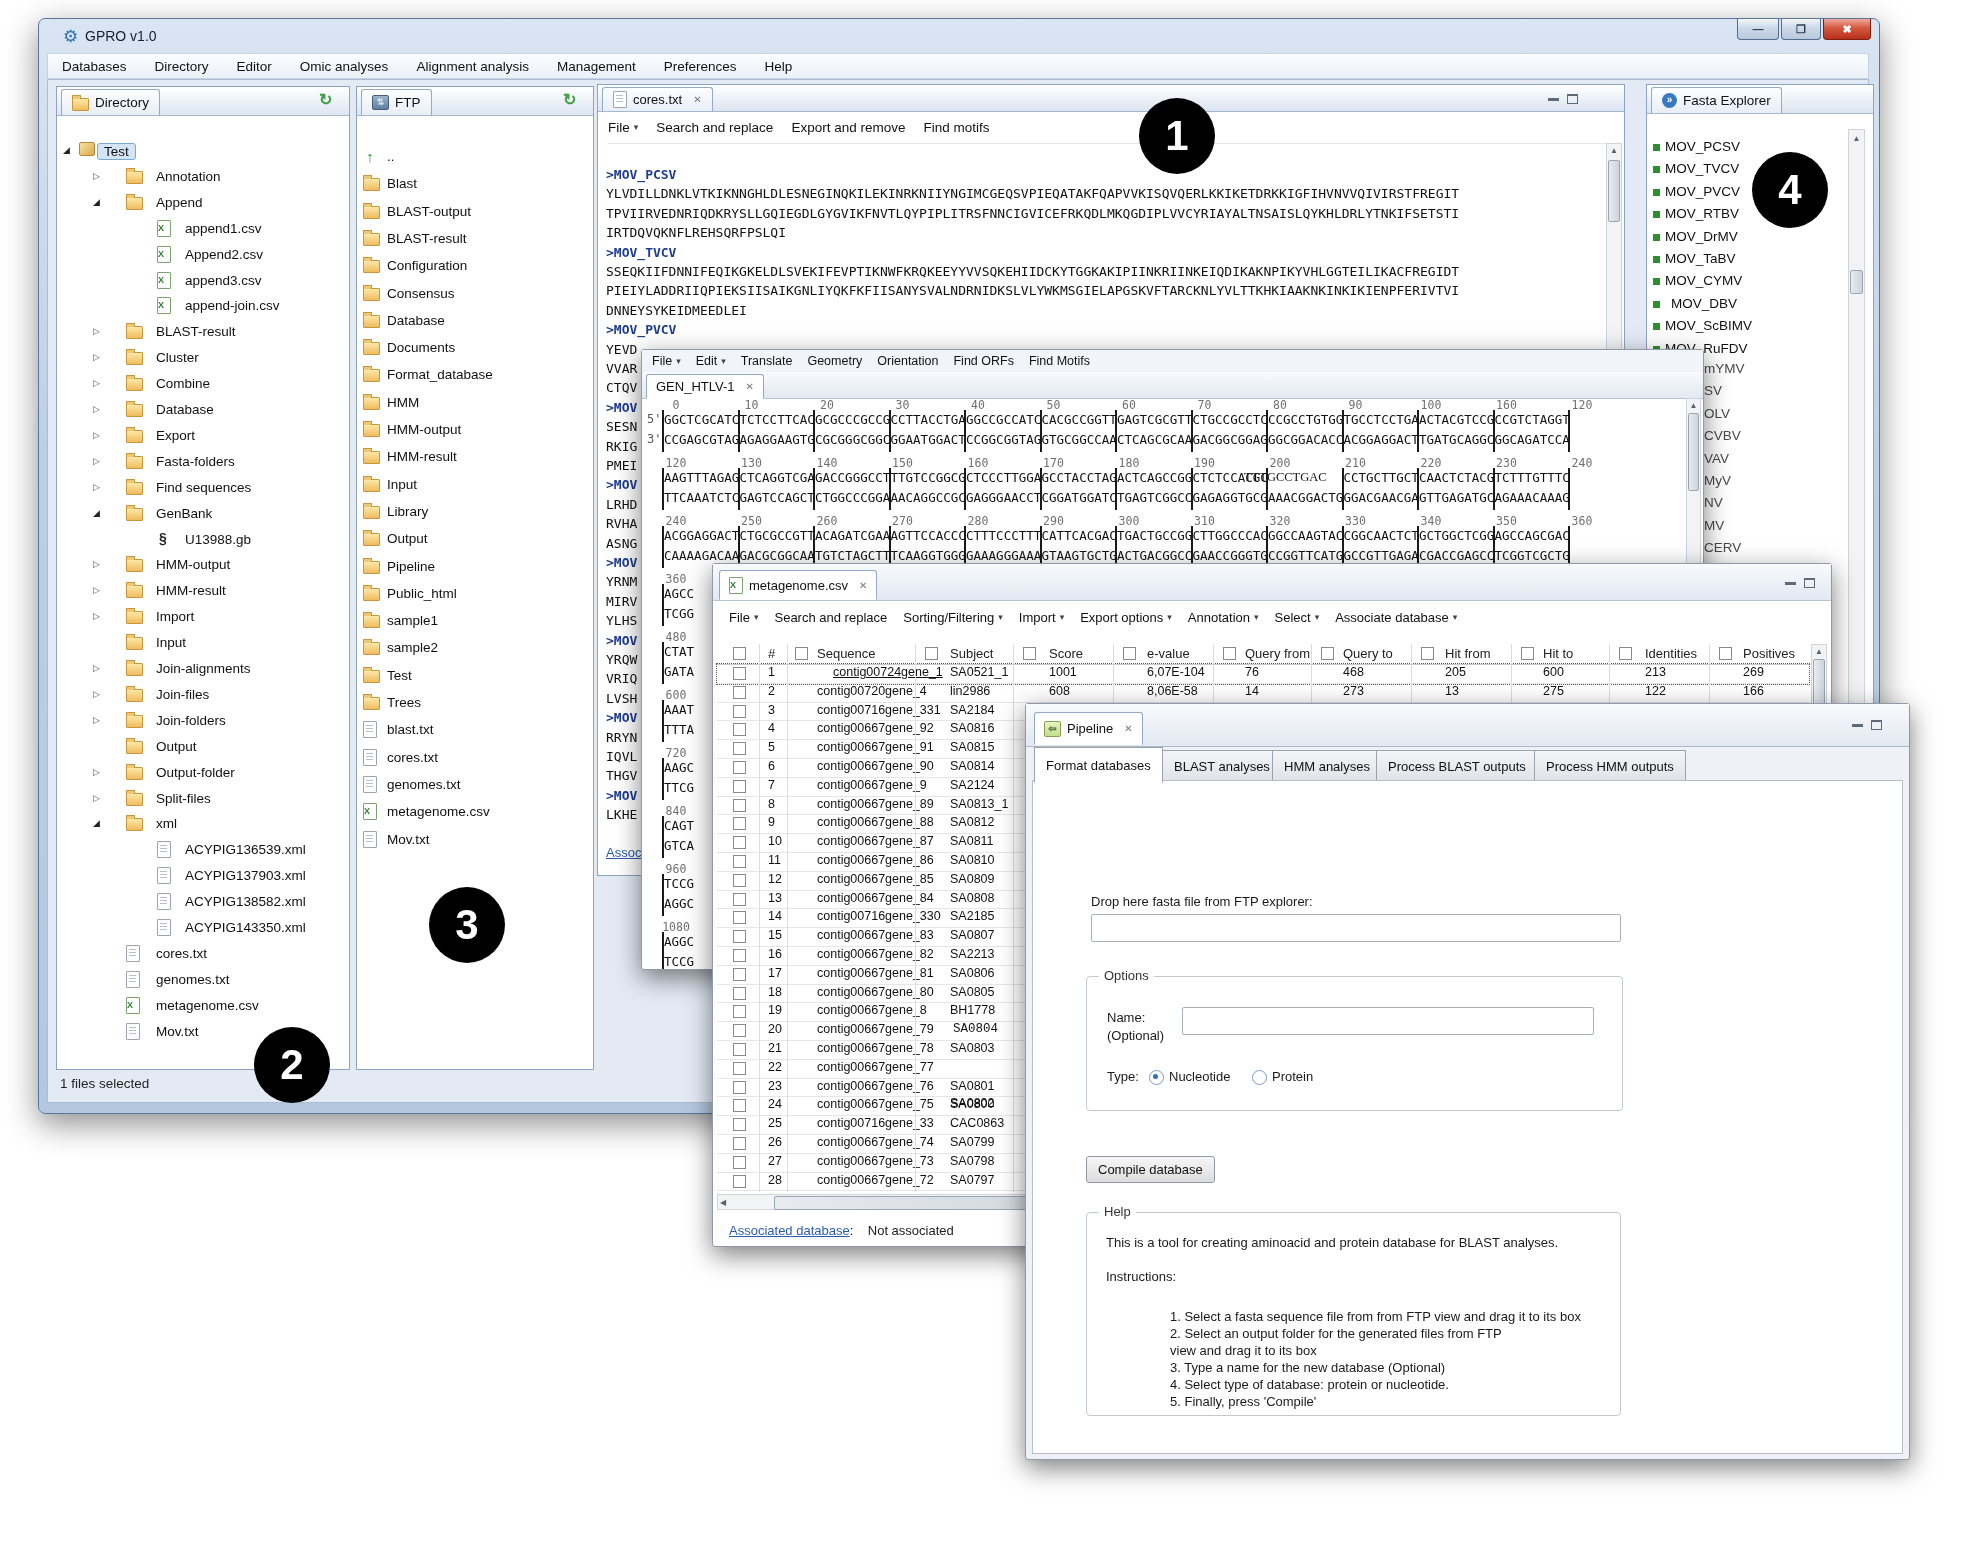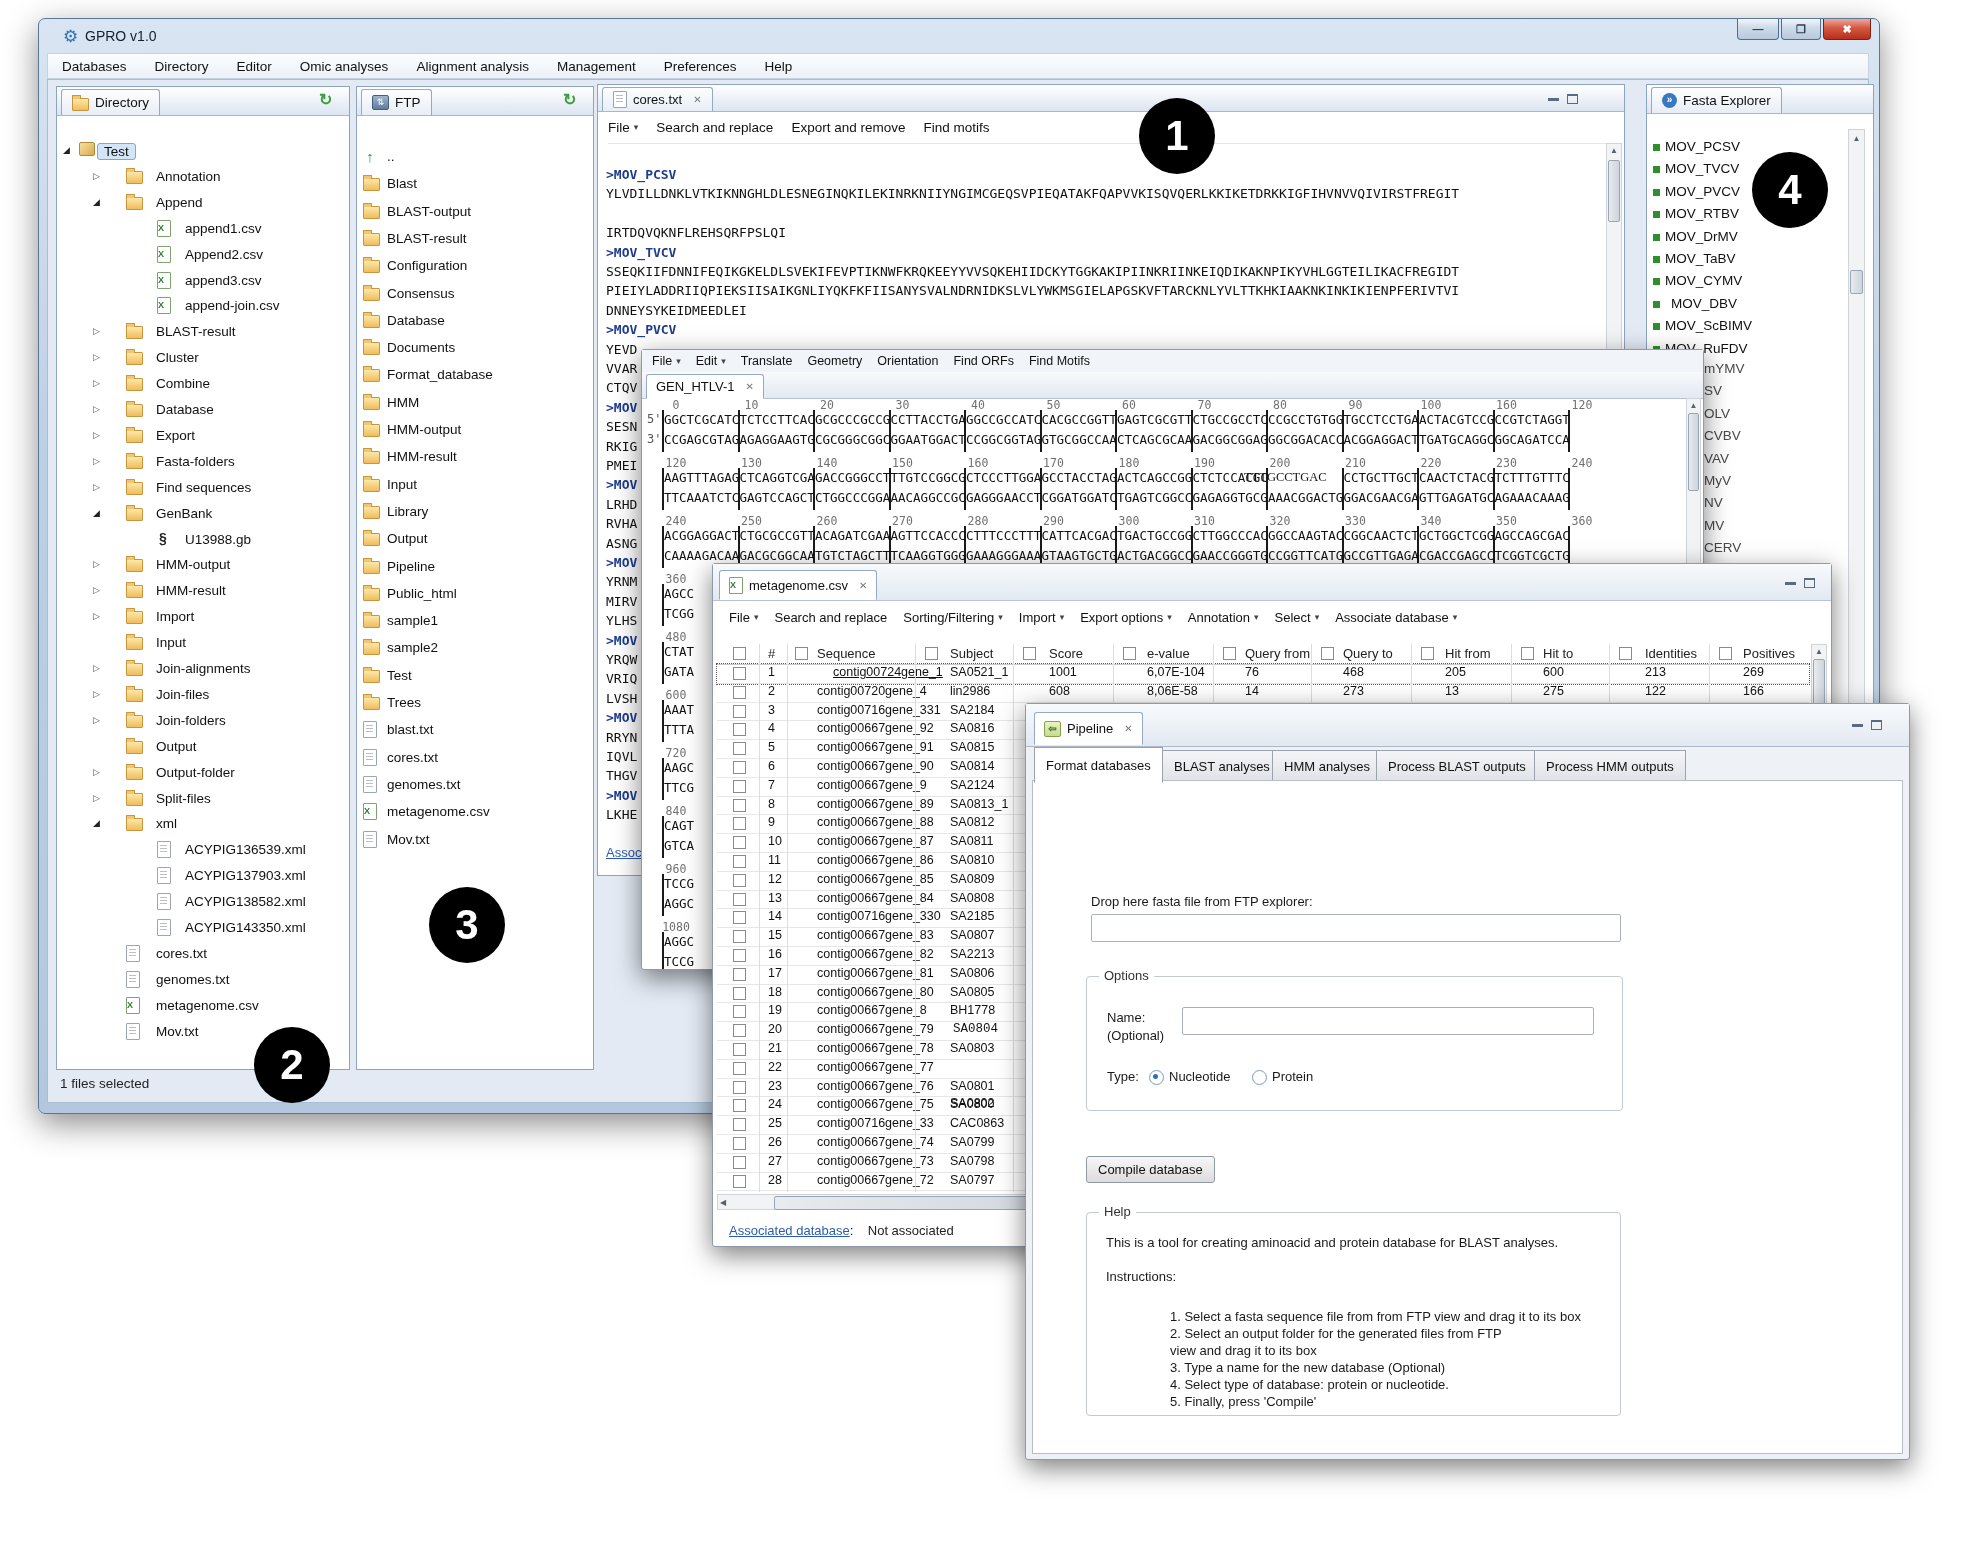--- a/index.html
+++ b/index.html
@@ -458,20 +458,21 @@
         <div style="display: flex; align-items: center; gap: 4px;">
           <span>Export and remove</span>
         </div>
         <div style="display: flex; align-items: center; gap: 4px;">
           <span>Find motifs</span>
         </div>
       </div>
     <div id="editor-lines" style="position:absolute;left:0;top:58px;right:0;bottom:30px;overflow:hidden;">
         <div class="seq-line mono header" style="left: 8px; top: 24px;">&gt;MOV_PCSV</div>
         <div class="seq-line mono" style="left: 8px; top: 43.4px;">YLVDILLDNKLVTKIKNNGHLDLESNEGINQKILEKINRKNIIYNGIMCGEQSVPIEQATAKFQAPVVKISQVQERLKKIKETDRKKIGFIHVNVVQIVIRSTFREGIT</div>
+        <div class="seq-line mono" style="left: 8px; top: 62.8px;">TPVIIRVEDNRIQDKRYSLLGQIEGDLGYGVIKFNVTLQYPIPLITRSFNNCIGVICEFRKQDLMKQGDIPLVVCYRIAYALTNSAISLQYKHLDRLYTNKIFSETSTI</div>
         <div class="seq-line mono" style="left: 8px; top: 82.2px;">IRTDQVQKNFLREHSQRFPSLQI</div>
         <div class="seq-line mono header" style="left: 8px; top: 101.6px;">&gt;MOV_TVCV</div>
         <div class="seq-line mono" style="left: 8px; top: 140.4px;">PIEIYLADDRIIQPIEKSIISAIKGNLIYQKFKFIISANYSVALNDRNIDKSLVLYWKMSGIELAPGSKVFTARCKNLYVLTTKHKIAAKNKINKIKIENPFERIVTVI</div>
         <div class="seq-line mono" style="left: 8px; top: 121px;">SSEQKIIFDNNIFEQIKGKELDLSVEKIFEVPTIKNWFKRQKEEYYVVSQKEHIIDCKYTGGKAKIPIINKRIINKEIQDIKAKNPIKYVHLGGTEILIKACFREGIDT</div>
         <div class="seq-line mono" style="left: 8px; top: 159.8px;">DNNEYSYKEIDMEEDLEI</div>
         <div class="seq-line mono header" style="left: 8px; top: 179.2px;">&gt;MOV_PVCV</div>
         <div class="seq-line mono" style="left: 8px; top: 198.6px;">YEVD</div>
         <div class="seq-line mono" style="left: 8px; top: 218px;">VVAR</div>
         <div class="seq-line mono" style="left: 8px; top: 237.4px;">CTQV</div>
         <div class="seq-line mono header" style="left: 8px; top: 256.8px;">&gt;MOV</div>

